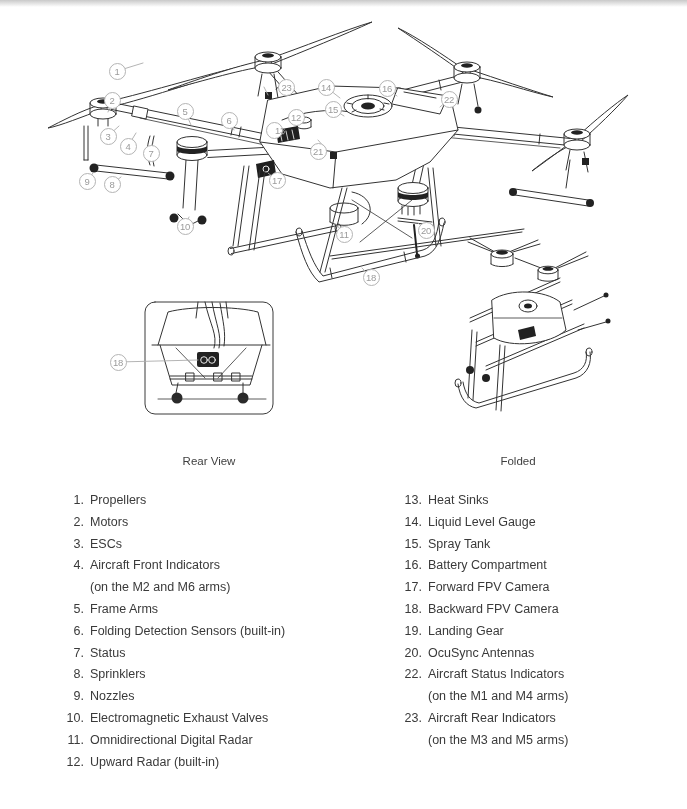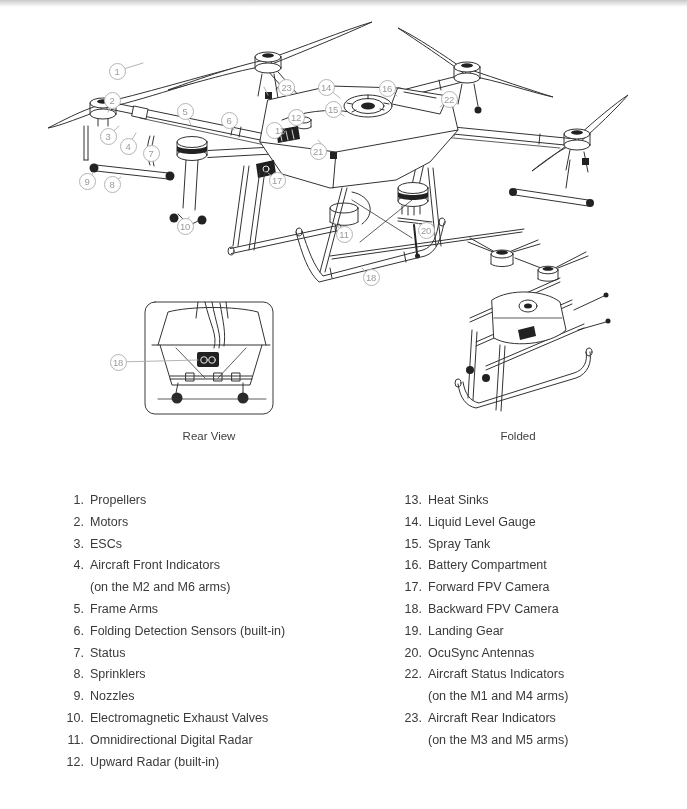--- a/index.html
+++ b/index.html
@@ -10,21 +10,21 @@
   .top-shade{position:absolute;top:0;left:0;width:687px;height:7px;
     background:linear-gradient(180deg,#c9c9c9 0%, rgba(255,255,255,0) 100%);}
   svg.art{position:absolute;top:0;left:0;}
   .callout{
     position:absolute;width:17px;height:17px;border-radius:50%;
     background:#fff;border:1.2px solid #b4b4b4;box-sizing:border-box;
     display:flex;align-items:center;justify-content:center;
     font-size:9.5px;color:#9b9b9b;letter-spacing:-0.3px;z-index:3;
   }
   .caption{
-    position:absolute;font-size:11.5px;color:#3f3f3f;text-align:center;z-index:2;
+    position:absolute;font-size:11.5px;color:#3f3f3f;text-align:center;z-index:2;margin-top:25px;
   }
   .legend{position:absolute;top:490px;left:0;width:687px;z-index:2;}
   .leg-col{position:absolute;top:0;}
   .leg-col.left{left:53px;width:330px;}
   .leg-col.right{left:390px;width:290px;}
   .leg-item{display:flex;font-size:12.5px;line-height:21.8px;color:#3a3a3a;}
   .leg-item .num{flex:0 0 31px;text-align:right;margin-right:6px;}
   .leg-col.right .leg-item .num{flex-basis:32px;}
   .leg-item .txt{flex:1;}
   .leg-item .note{display:block;}

